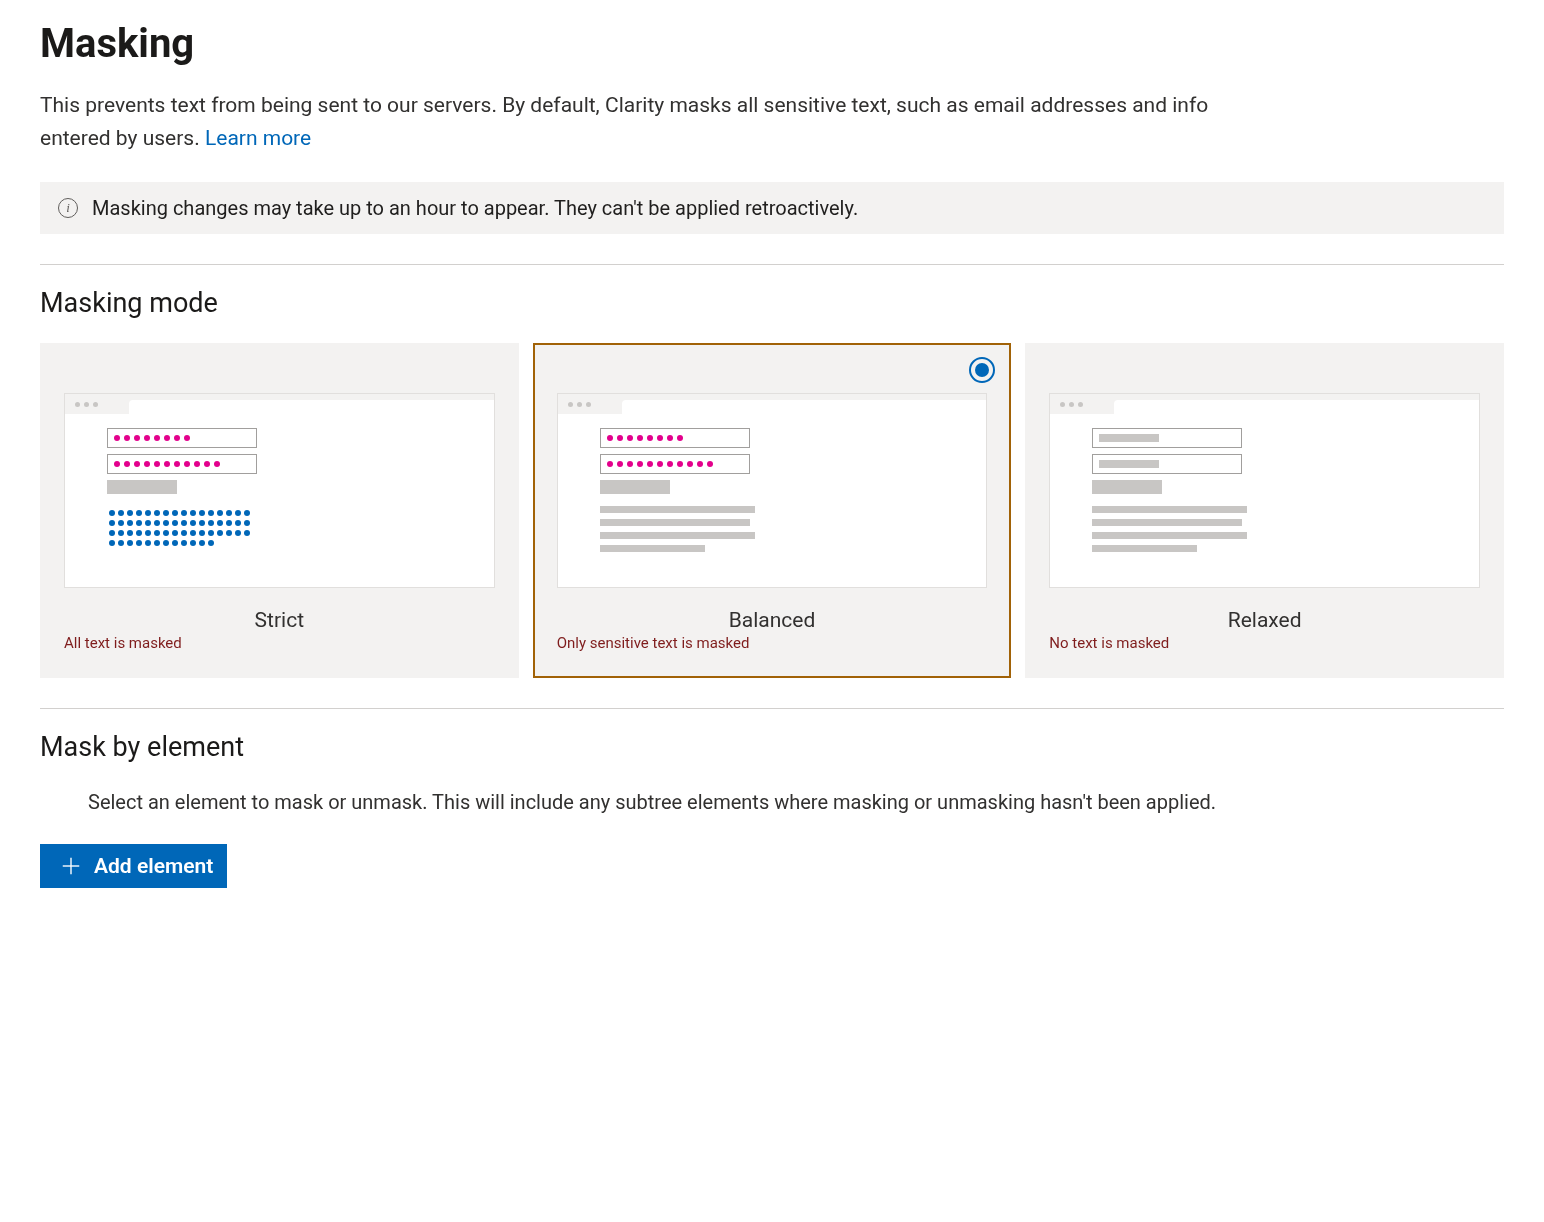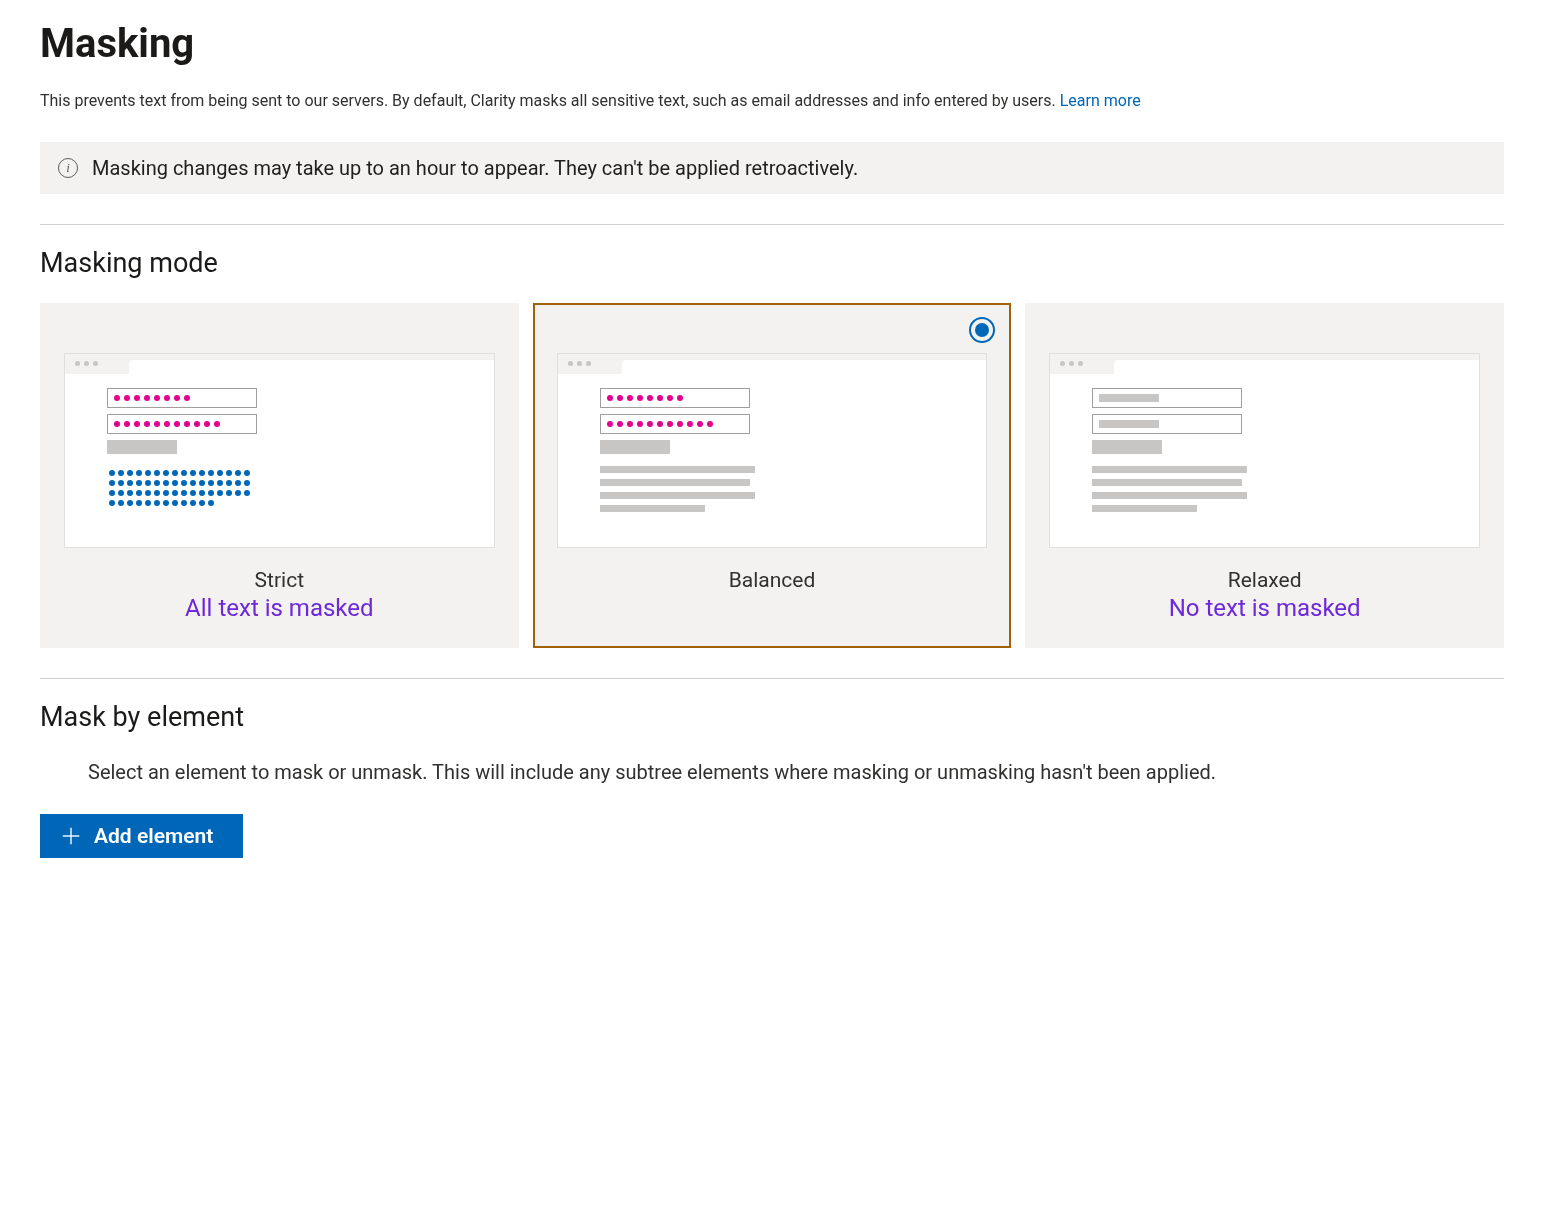--- a/index.html
+++ b/index.html
@@ -8,21 +8,21 @@
     color: #1b1a19;
     background: #ffffff;
     padding: 20px 40px 60px 40px;
   }
   h1.page-title {
     font-size: 40px;
     font-weight: 700;
     margin-bottom: 22px;
   }
   p.intro {
-    font-size: 16px;
+    font-size: 21px;
     line-height: 1.55;
     color: #323130;
     max-width: 1200px;
   }
   a.link {
     color: #0067b8;
     text-decoration: none;
   }
   .info-banner {
     background: #f3f2f1;
@@ -151,39 +151,39 @@
     margin-bottom: 6px;
   }
   .dotgrid { line-height: 10px; }
   .mode-name {
     text-align: center;
     font-size: 21px;
     color: #323130;
     margin-bottom: 2px;
   }
   .mode-desc {
-    text-align: center;
-    font-size: 24px;
-    color: #6d28d9;
+    text-align: left;
+    font-size: 15px;
+    color: #7f1d1d;
   }
   p.body-text {
     font-size: 20px;
     line-height: 1.55;
     color: #323130;
     max-width: 1200px;
     margin-bottom: 26px;
     margin-left: 48px;
   }
   .primary-btn {
     background: #0067b8;
     color: #ffffff;
     border: none;
     font-size: 21px;
     font-weight: 600;
-    padding: 10px 30px 10px 20px;
+    padding: 10px 14px 10px 20px;
     display: inline-flex;
     align-items: center;
     gap: 12px;
     cursor: pointer;
     font-family: inherit;
   }
   .plus-svg { width:22px; height:22px; }
 </style>
 </head>
 <body>
@@ -286,20 +286,21 @@
             <span class="mdot"></span>
           </div>
         <div class="mock-block"></div>
         <div class="mock-line" style="width:155px"></div>
         <div class="mock-line" style="width:150px"></div>
         <div class="mock-line" style="width:155px"></div>
         <div class="mock-line" style="width:105px"></div>
       </div>
     </div>
     <div class="mode-name">Balanced</div>
+    <div class="mode-desc">Only sensitive text is masked</div>
   </div>
 
   <div class="mode-card">
     <div class="mock-window">
       <div class="mock-chrome">
           <span class="d"></span>
           <span class="d"></span>
           <span class="d"></span>
           <span class="tab"></span>
         </div>

